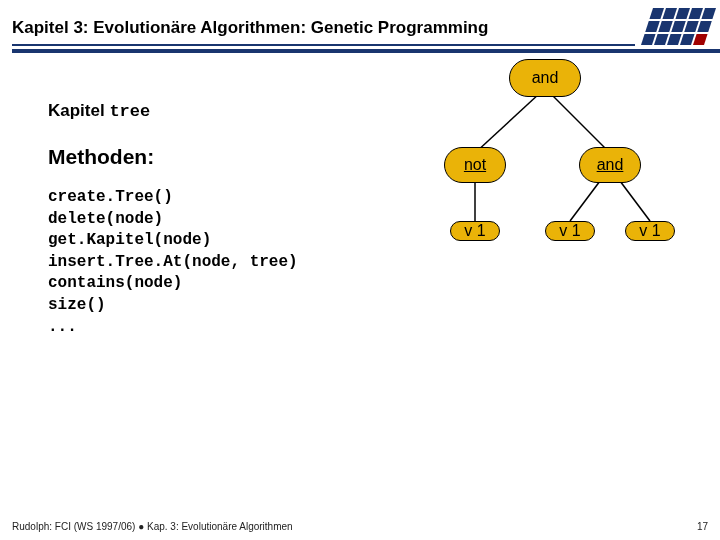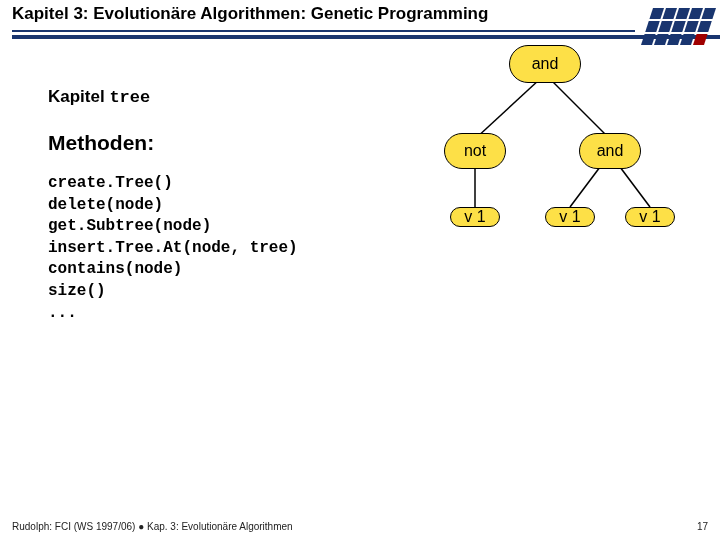--- a/index.html
+++ b/index.html
@@ -6,21 +6,21 @@
   body {
     width: 720px;
     height: 540px;
     font-family: Arial, Helvetica, sans-serif;
     background: #fff;
     position: relative;
     overflow: hidden;
   }
   .header {
     position: relative;
-    padding: 4px 0 0 12px;
+    padding: 18px 0 0 12px;
   }
   .title {
     font-size: 17px;
     font-weight: bold;
     color: #000;
     margin-bottom: 6px;
   }
   .rule1 {
     height: 2px;
     background: #19356f;
@@ -71,30 +71,30 @@
   }
   .tree {
     position: absolute;
     left: 400px;
     top: 0;
     width: 300px;
     height: 260px;
   }
   .node {
     position: absolute;
-    background: #fde047;
+    background: #eab308;
     border: 1.5px solid #000;
     border-radius: 999px;
     display: flex;
     align-items: center;
     justify-content: center;
     font-size: 16px;
   }
   .node.big { width: 72px; height: 38px; }
-  .node.mid { width: 62px; height: 36px; }
+  .node.mid { width: 62px; height: 36px; text-decoration: underline; }
   .node.sm  { width: 50px; height: 20px; }
   .tree svg {
     position: absolute;
     inset: 0;
     width: 100%;
     height: 100%;
     overflow: visible;
   }
   .footer {
     position: absolute;
@@ -133,21 +133,21 @@
   </div>
 </div>
 
 <div class="content">
   <div class="klasse">
     <span>Kapitel </span><span class="mono">tree</span>
   </div>
   <div class="subhead">Methoden:</div>
   <div class="codeblock">create.Tree()
 delete(node)
-get.Subtree(node)
+get.Kapitel(node)
 insert.Tree.At(node, tree)
 contains(node)
 size()
 ...</div>
 
   <div class="tree">
     <svg>
       <line x1="140" y1="40" x2="75" y2="100" stroke="#000" stroke-width="1.5"></line>
       <line x1="150" y1="40" x2="210" y2="100" stroke="#000" stroke-width="1.5"></line>
       <line x1="75" y1="128" x2="75" y2="168" stroke="#000" stroke-width="1.5"></line>

